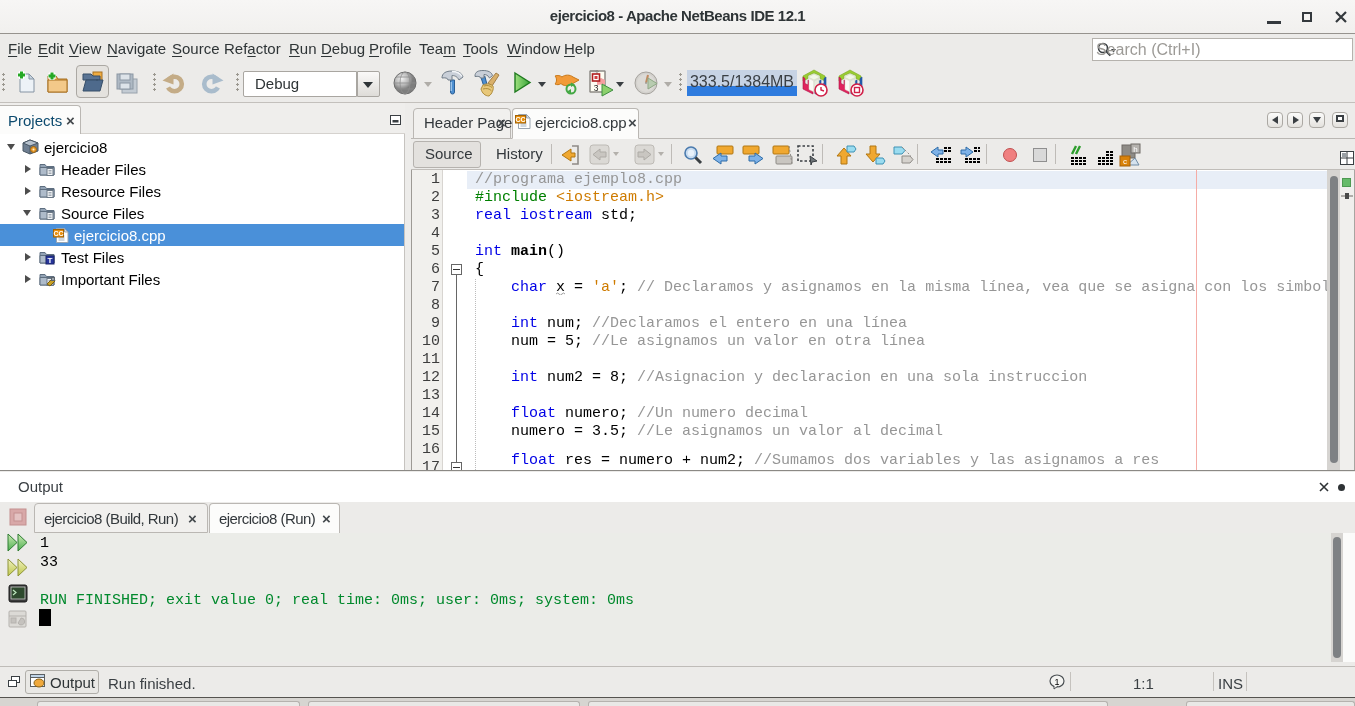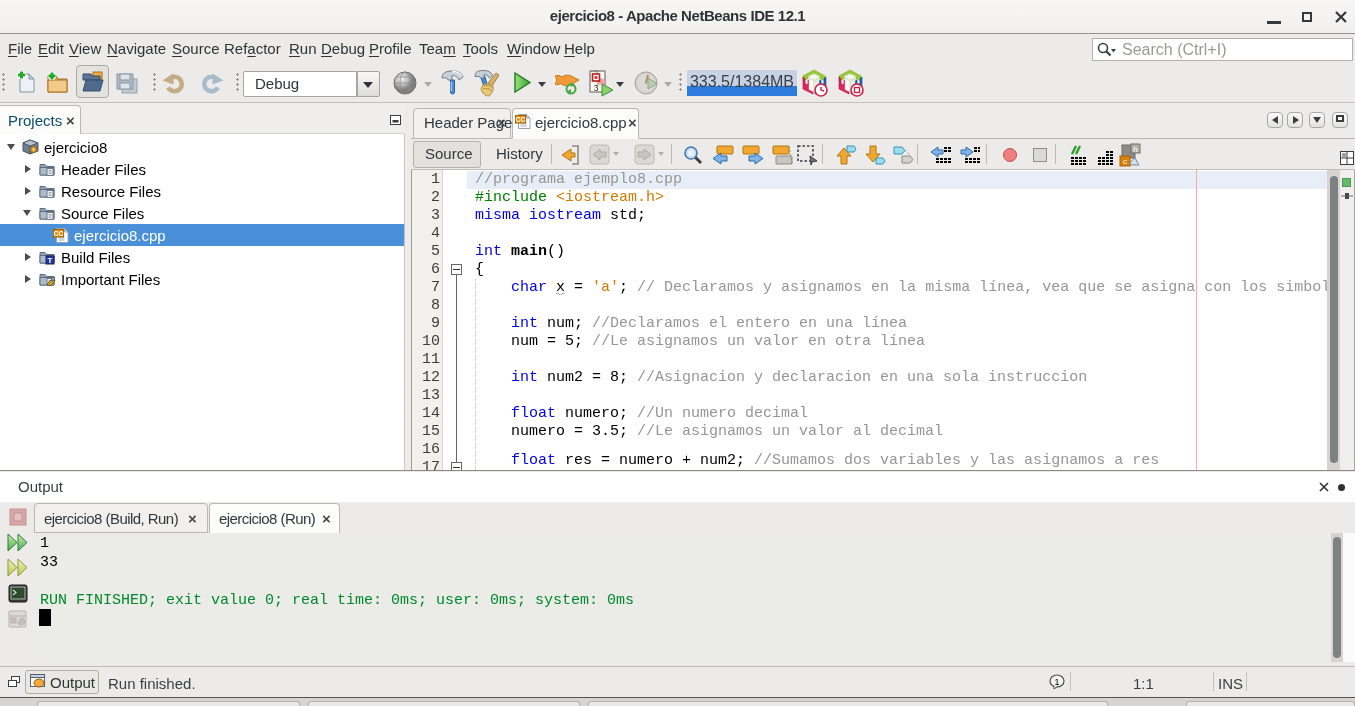--- a/index.html
+++ b/index.html
@@ -114,21 +114,21 @@
     <div class="menu-item" style="left:507px"><span class="mn">W</span>indow</div>
     <div class="menu-item" style="left:564px"><span class="mn">H</span>elp</div>
   </div>
 
   <div class="abs" style="left:1092px; top:38px; width:261px; height:23px; background:#FFFFFF; border:1px solid #B5B2AD;"></div>
   <svg class="abs" style="left:1096px; top:41px;" width="22" height="17" viewBox="0 0 22 17">
     <circle cx="7" cy="7" r="4.5" fill="none" stroke="#3A3F43" stroke-width="1.6"></circle>
     <path d="M10.2 10.2 L14.5 14.5" stroke="#3A3F43" stroke-width="2.2"></path>
     <path d="M15 8 l5 0 l-2.5 3.5 z" fill="#3A3F43"></path>
   </svg>
-  <div class="abs" style="left:1122px; top:41px; font-size:16px; color:#9C9A96;">Search (Ctrl+I)</div>
+  <div class="abs" style="left:1096px; top:41px; font-size:16px; color:#9C9A96;">Search (Ctrl+I)</div>
 
   <div class="abs" id="toolbar"></div>
   <div class="abs" id="toolbar-icons" style="left:0; top:62px; width:1355px; height:41px;">
     <div class="grip" style="left:2px;"></div>
 
     <svg class="abs" style="left:14px; top:8px;" width="23" height="25" viewBox="0 0 23 25">
       <path d="M6 4 h9 l5 5 v13 h-14 z" fill="#EDF2F7" stroke="#8594A3"></path>
       <path d="M15 4 l5 5 h-5 z" fill="#C7D3DF" stroke="#8594A3"></path>
       <path d="M7.5 1 v8 M3.5 5 h8" stroke="#FFF" stroke-width="5"></path>
       <path d="M7.5 1.5 v7 M4 5 h7" stroke="#25A825" stroke-width="3"></path>
@@ -317,21 +317,21 @@
           <use href="#cppfile"></use>
         </svg>
       <div class="abs" style="left:74px; top:124px; font-size:15px; color:#FFF;">ejercicio8.cpp</div>
 
       <div class="arrow-r" style="left:25px; top:150px;"></div>
       <svg class="abs" style="left:39px; top:146px;" width="18" height="16" viewBox="0 0 18 16">
           <use href="#foldr"></use>
           <rect x="7" y="7" width="8" height="8" fill="#27359C" stroke="#1A2468"></rect>
           <text x="11" y="13.5" font-size="8" font-weight="bold" text-anchor="middle" fill="#FFF" font-family="Liberation Sans">T</text>
         </svg>
-      <div class="abs" style="left:61px; top:146px; font-size:15px; color:#000;">Build Files</div>
+      <div class="abs" style="left:61px; top:146px; font-size:15px; color:#000;">Test Files</div>
 
       <div class="arrow-r" style="left:25px; top:172px;"></div>
       <svg class="abs" style="left:39px; top:168px;" width="18" height="16" viewBox="0 0 18 16">
           <use href="#foldr"></use>
           <path d="M8 13 l5 -5 l2 0 l1 2 l-5 5 z" fill="#C9A227" stroke="#7A5E10"></path>
           <rect x="12.5" y="6.5" width="3" height="3" fill="#9AA2AA" stroke="#5C646C"></rect>
         </svg>
       <div class="abs" style="left:61px; top:168px; font-size:15px; color:#000;">Important Files</div>
     </div>
 
@@ -456,21 +456,21 @@
         </svg>
       </div>
 
       <div class="abs" id="code">
         <div class="abs" id="curline"></div>
         <div class="abs" id="redline"></div>
         <div class="abs" style="left:64px; top:109px; width:1px; height:191px; border-left:1px dotted #BCBCBC;"></div>
         <div class="abs" id="codelines" style="left:0; top:0; width:916px; height:300px; overflow:hidden;">
           <div class="cline" style="top:1px;"><span class="c">//programa ejemplo8.cpp</span></div>
           <div class="cline" style="top:19px;"><span class="p">#include</span> <span class="s">&lt;iostream.h&gt;</span></div>
-          <div class="cline" style="top:37px;"><span class="k">misma</span> <span class="k">iostream</span> std;</div>
+          <div class="cline" style="top:37px;"><span class="k">real</span> <span class="k">iostream</span> std;</div>
           <div class="cline" style="top:73px;"><span class="k">int</span> <span style="font-weight:bold">main</span>()</div>
           <div class="cline" style="top:91px;">{</div>
           <div class="cline" style="top:109px;">    <span class="k">char</span> x = <span class="s">'a'</span>; <span class="c">// Declaramos y asignamos en la misma línea, vea que se asigna con los simbolos</span></div>
           <div class="cline" style="top:145px;">    <span class="k">int</span> num; <span class="c">//Declaramos el entero en una línea</span></div>
           <div class="cline" style="top:163px;">    num = 5; <span class="c">//Le asignamos un valor en otra línea</span></div>
           <div class="cline" style="top:199px;">    <span class="k">int</span> num2 = 8; <span class="c">//Asignacion y declaracion en una sola instruccion</span></div>
           <div class="cline" style="top:235px;">    <span class="k">float</span> numero; <span class="c">//Un numero decimal</span></div>
           <div class="cline" style="top:253px;">    numero = 3.5; <span class="c">//Le asignamos un valor al decimal</span></div>
           <div class="cline" style="top:282px;">    <span class="k">float</span> res = numero + num2; <span class="c">//Sumamos dos variables y las asignamos a res</span></div>
           <svg class="abs" style="left:145px; top:121px;" width="10" height="4" viewBox="0 0 10 4">

